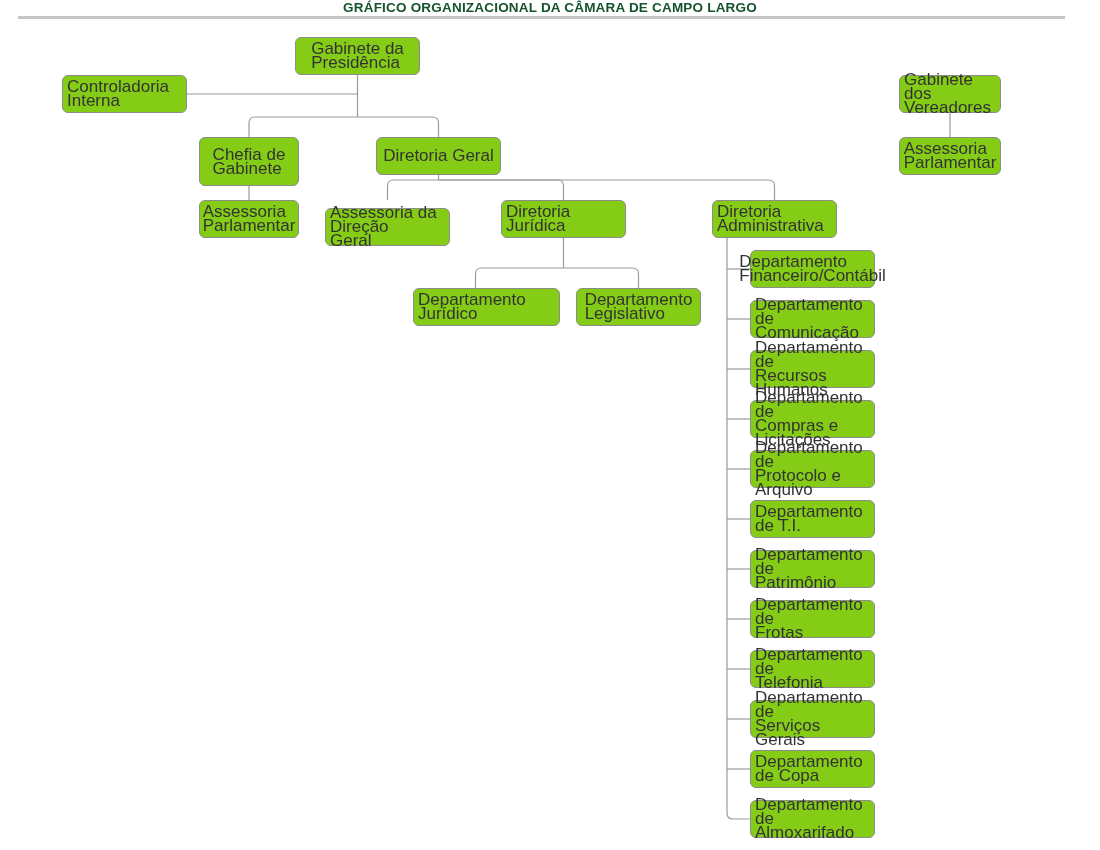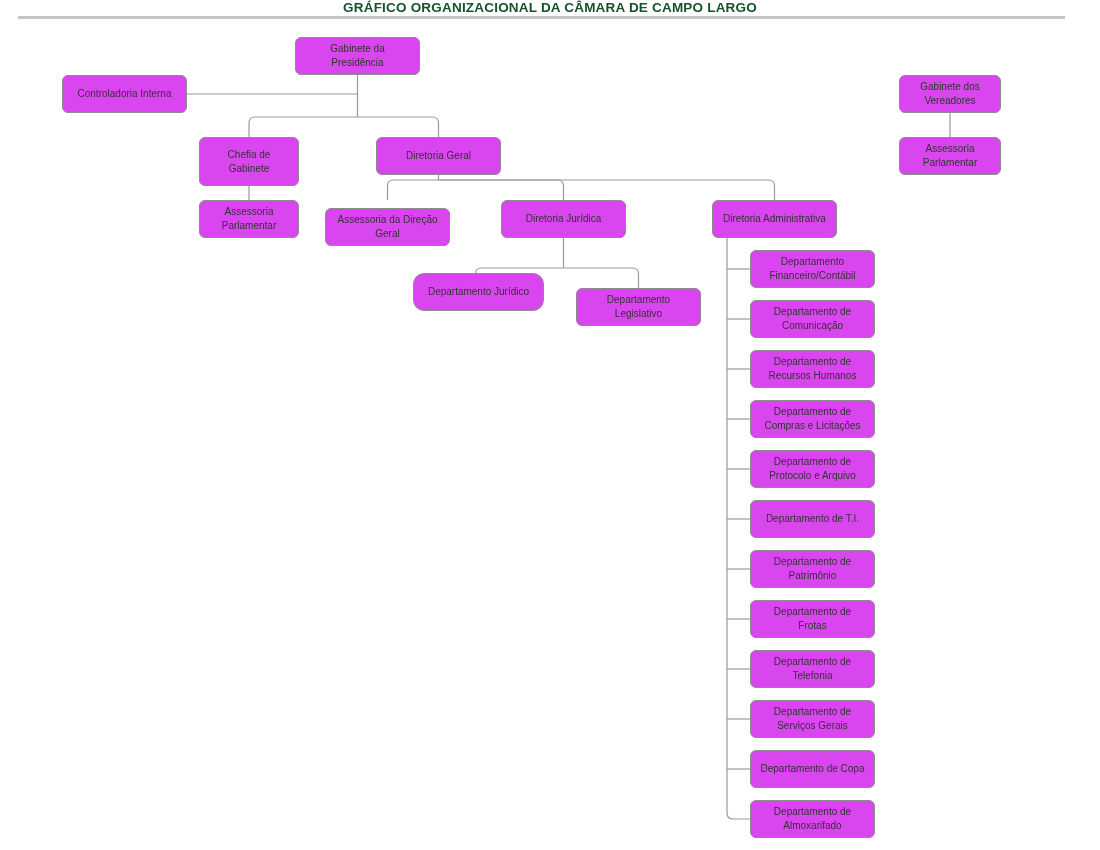--- a/index.html
+++ b/index.html
@@ -67,26 +67,25 @@
     stroke: #9a9a9a;
     stroke-width: 1.2px;
   }
 
   
   .node {
     position: absolute;
     box-sizing: border-box;
     border: 1.2px solid #8c8c8c;
     border-radius: 6px;
-    background: #d946ef;
+    background: #84cc16;
     display: flex;
     align-items: center;
     justify-content: center;
-    text-align: center;
-    font-size: 10px;
+    font-size: 17px;
     line-height: 14px;
     color: #333333;
     padding: 2px 4px;
   }
   .node .node-label {
     display: block;
     white-space: pre-line;
   }
 </style>
 </head>
@@ -149,21 +148,21 @@
       <div class="node" style="left: 325px; top: 200px; width: 125px; height: 38px; margin-top: 8px;">
         <span class="node-label">Assessoria da Direção
 Geral</span>
       </div>
       <div class="node" style="left: 501px; top: 200px; width: 125px; height: 38px;">
         <span class="node-label">Diretoria Jurídica</span>
       </div>
       <div class="node" style="left: 712px; top: 200px; width: 125px; height: 38px;">
         <span class="node-label">Diretoria Administrativa</span>
       </div>
-      <div class="node" style="left: 413px; top: 273px; width: 131px; height: 38px; border-radius: 11px;">
+      <div class="node" style="left: 413px; top: 288px; width: 147px; height: 38px;">
         <span class="node-label">Departamento Jurídico</span>
       </div>
       <div class="node" style="left: 576px; top: 288px; width: 125px; height: 38px;">
         <span class="node-label">Departamento
 Legislativo</span>
       </div>
       <div class="node" style="left: 899px; top: 75px; width: 102px; height: 38px;">
         <span class="node-label">Gabinete dos
 Vereadores</span>
       </div>

